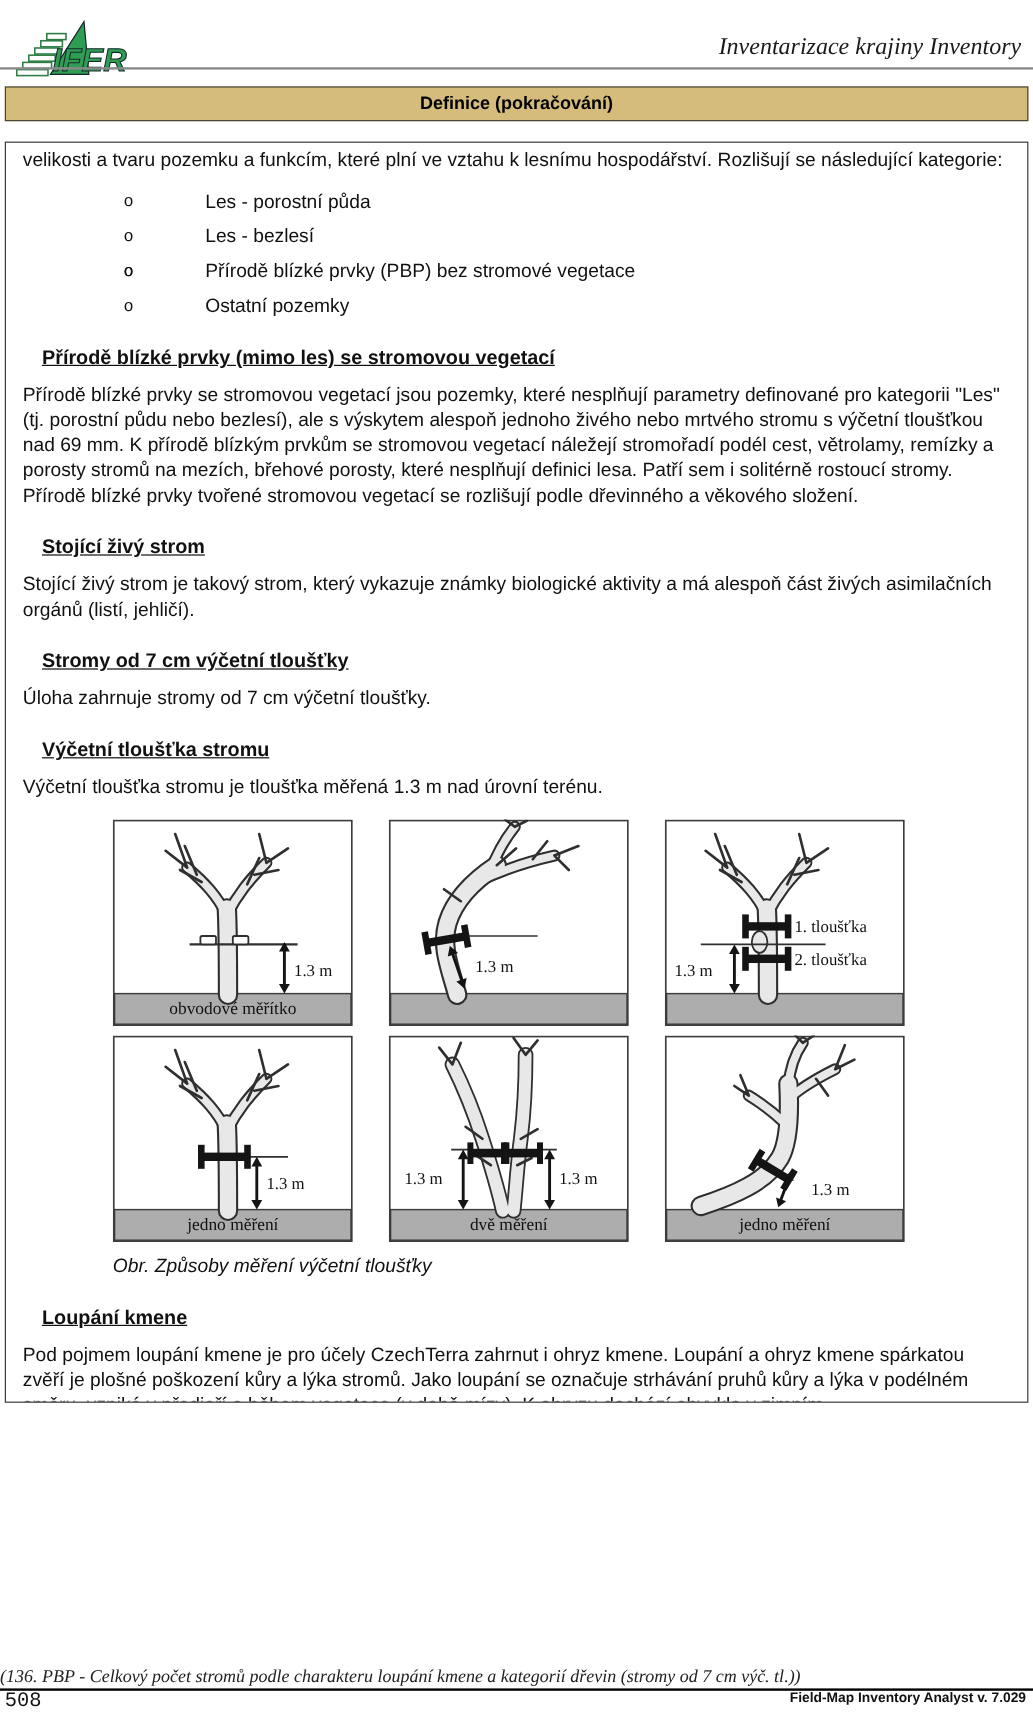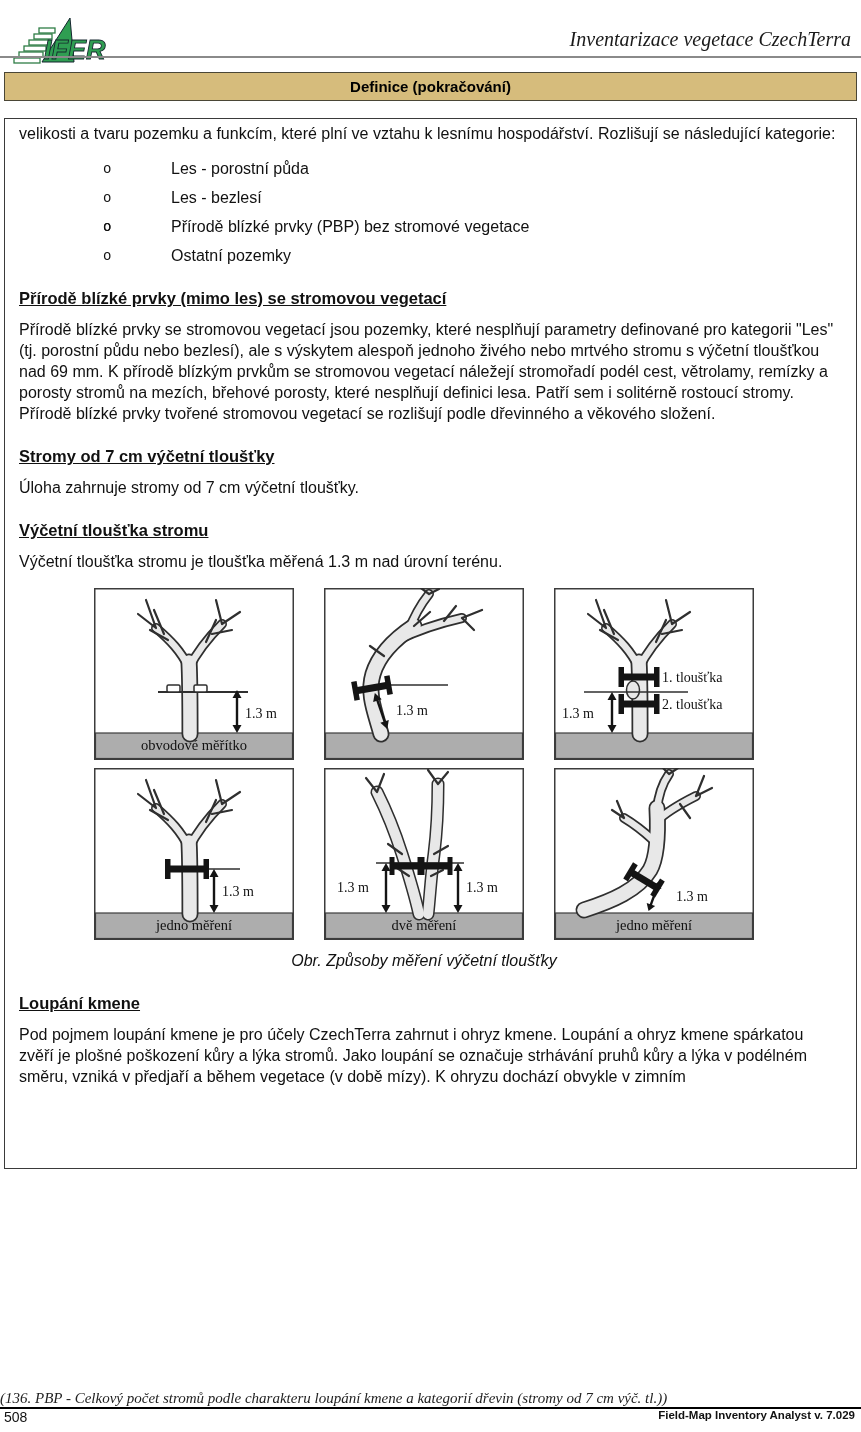--- a/index.html
+++ b/index.html
@@ -15,25 +15,25 @@
         border:1px solid #4a4636;display:flex;align-items:center;justify-content:center;}
   .title-bar span{font-weight:bold;font-size:15px;color:#000;}
   
   .content-box{position:absolute;left:4px;right:4px;top:118px;height:1051px;border:1.5px solid #3a3a3a;
         box-sizing:border-box;padding:0 14px;font-size:16px;line-height:21px;overflow:hidden;}
   .content-box p{margin:10px 0;}
   p.intro{margin-top:4px;}
   ul.cats{list-style:none;margin:14px 0 6px 0;padding:0;}
   ul.cats li{position:relative;padding-left:152px;margin:0 0 8px 0;}
   ul.cats .marker{position:absolute;left:84px;top:1px;font-family:"Liberation Mono",monospace;font-size:14px;}
-  h3.sec{font-size:16.5px;font-weight:bold;text-decoration:underline;margin:22px 0 10px 0;line-height:21px;}
+  h3.sec{font-size:16.5px;font-weight:bold;text-decoration:underline;margin:22px 0 10px 16px;line-height:21px;}
   
   .figure{margin:16px 0 0 75px;width:660px;}
   .fig-grid{display:grid;grid-template-columns:repeat(3,200px);column-gap:30px;row-gap:8px;}
-  .fig-caption{text-align:center;font-style:italic;font-size:16px;margin:14px 0 0 0;}
+  .fig-caption{text-align:left;font-style:italic;font-size:16px;margin:14px 0 0 0;}
   
   .panel-bg{fill:#fff;stroke:#3c3c3c;stroke-width:1.5;}
   .gband{fill:#adadad;stroke:#3c3c3c;stroke-width:1.2;}
   .band-label{font-family:"Liberation Serif",serif;font-size:14.5px;fill:#111;}
   .mlabel{font-family:"Liberation Serif",serif;font-size:14px;fill:#111;}
   .limb-out{fill:none;stroke:#2f2f2f;stroke-linecap:round;}
   .limb-in{fill:none;stroke:#e8e8e8;stroke-linecap:round;}
   .trunk-out{stroke-width:17;}  .trunk-in{stroke-width:13.5;}
   .stem-out{stroke-width:13;}   .stem-in{stroke-width:10;}
   .limb2-out{stroke-width:10;}  .limb2-in{stroke-width:6.5;}
@@ -42,21 +42,21 @@
   .thin2{stroke:#2f2f2f;stroke-width:1.4;}
   .cal rect{fill:#141414;}
   .arr{stroke:#141414;stroke-width:2.4;}
   .arrhead{fill:#141414;}
   .buckle{fill:#fff;stroke:#2f2f2f;stroke-width:1.5;}
   .bump{fill:#e8e8e8;stroke:#2f2f2f;stroke-width:1.5;}
   
   .footer-ref{position:absolute;left:0;right:0;top:1390px;text-align:left;
         font-family:"Liberation Serif",serif;font-style:italic;font-size:15px;color:#222;}
   .footer-rule{position:absolute;left:0;right:0;top:1407px;height:2px;background:#000;}
-  .page-number{position:absolute;left:4px;top:1409px;font-family:Liberation Sans, sans-serif;font-size:14px;}
+  .page-number{position:absolute;left:4px;top:1409px;font-family:Liberation Mono, monospace;font-size:17px;}
   .app-version{position:absolute;right:6px;top:1409px;font-size:11.5px;font-weight:bold;}
 </style>
 </head>
 <body>
 
 <div class="page">
 
   <div class="logo">
     <svg width="105" height="52" viewBox="0 0 105 52">
       <g>
@@ -64,21 +64,21 @@
         <rect x="7" y="36" width="24" height="5" fill="#fff" stroke="#2e7d45" stroke-width="1.3"></rect>
         <rect x="12" y="30" width="22" height="5" fill="#fff" stroke="#2e7d45" stroke-width="1.3"></rect>
         <rect x="17" y="24" width="20" height="5" fill="#fff" stroke="#2e7d45" stroke-width="1.3"></rect>
         <rect x="22" y="18" width="18" height="5" fill="#fff" stroke="#2e7d45" stroke-width="1.3"></rect>
         <rect x="27" y="12" width="16" height="5" fill="#fff" stroke="#2e7d45" stroke-width="1.3"></rect>
       </g>
       <polygon points="58,2 30,46 62,46" fill="#2f9e52" stroke="#15252e" stroke-width="1"></polygon>
       <text x="32" y="43" font-size="27" font-weight="bold" font-style="italic" fill="#2f9e52" stroke="#15252e" stroke-width="0.9" font-family="Liberation Sans, sans-serif">IFER</text>
     </svg>
   </div>
-  <div class="journal-title">Inventarizace vegetace CzechTerra</div>
+  <div class="journal-title">Inventarizace krajiny Inventory</div>
   <div class="header-rule"></div>
 
   <div class="title-bar">
     <span>Definice (pokračování)</span>
   </div>
 
   <div class="content-box">
 
     <p class="intro">velikosti a tvaru pozemku a funkcím, které plní ve vztahu k lesnímu hospodářství. Rozlišují se následující kategorie:</p>
 
@@ -101,20 +101,22 @@
       <li>
         <span class="marker">o</span>
         <span>Ostatní pozemky</span>
       </li>
     </ul>
 
     <h3 class="sec">Přírodě blízké prvky (mimo les) se stromovou vegetací</h3>
     <p>Přírodě blízké prvky se stromovou vegetací jsou pozemky, které nesplňují parametry definované pro kategorii "Les" (tj. porostní půdu nebo bezlesí), ale s výskytem alespoň jednoho živého nebo mrtvého stromu s výčetní tloušťkou nad 69 mm. K přírodě blízkým prvkům se stromovou vegetací náležejí stromořadí podél cest, větrolamy, remízky a porosty stromů na mezích, břehové porosty, které nesplňují definici lesa. Patří sem i solitérně rostoucí stromy. Přírodě blízké prvky tvořené stromovou vegetací se rozlišují podle dřevinného a věkového složení.</p>
 
 
+    <h3 class="sec">Stojící živý strom</h3>
+    <p>Stojící živý strom je takový strom, který vykazuje známky biologické aktivity a má alespoň část živých asimilačních orgánů (listí, jehličí).</p>
 
     <h3 class="sec">Stromy od 7 cm výčetní tloušťky</h3>
     <p>Úloha zahrnuje stromy od 7 cm výčetní tloušťky.</p>
 
     <h3 class="sec">Výčetní tloušťka stromu</h3>
     <p>Výčetní tloušťka stromu je tloušťka měřená 1.3 m nad úrovní terénu.</p>
 
     <div class="figure">
       <div class="fig-grid">
 

